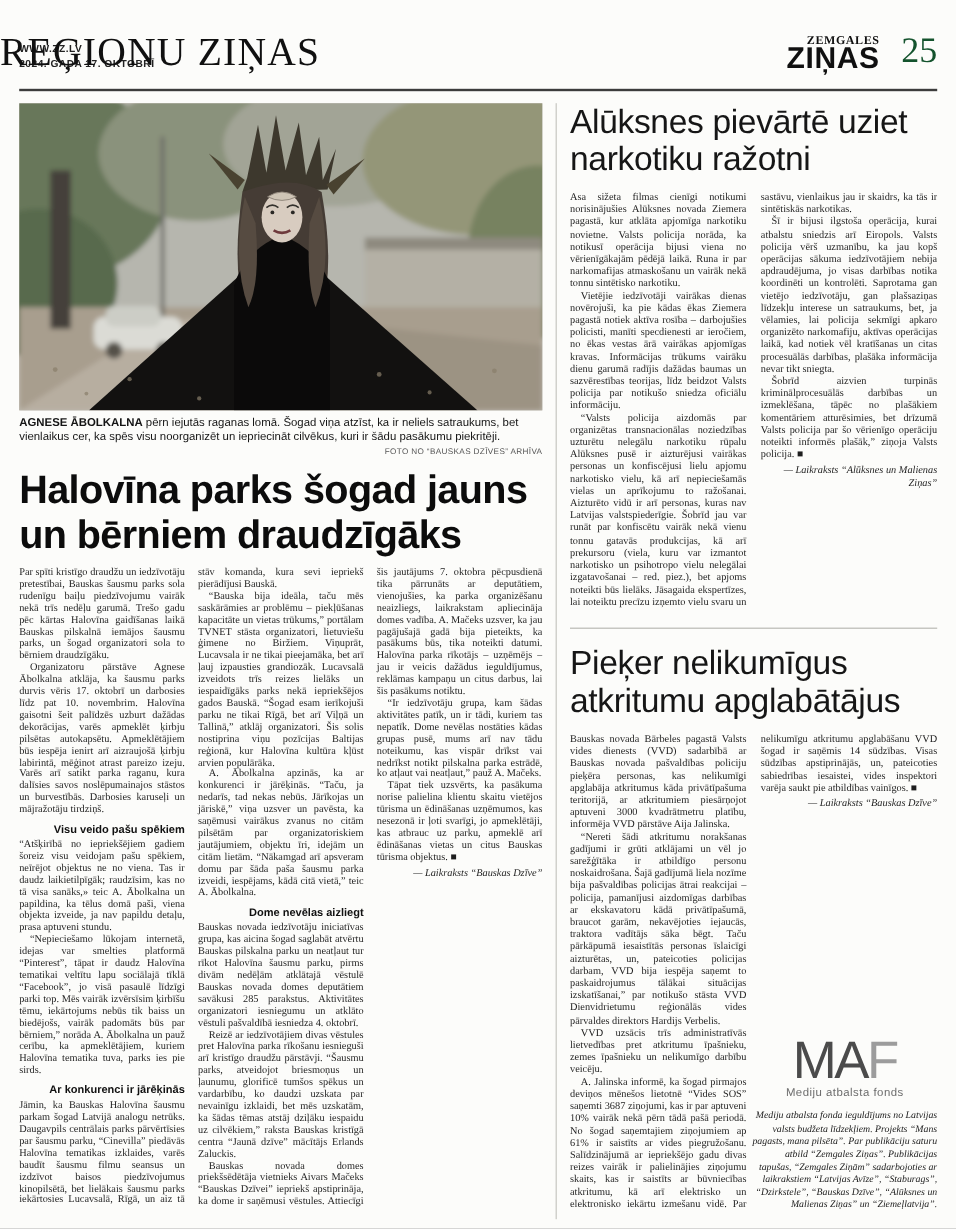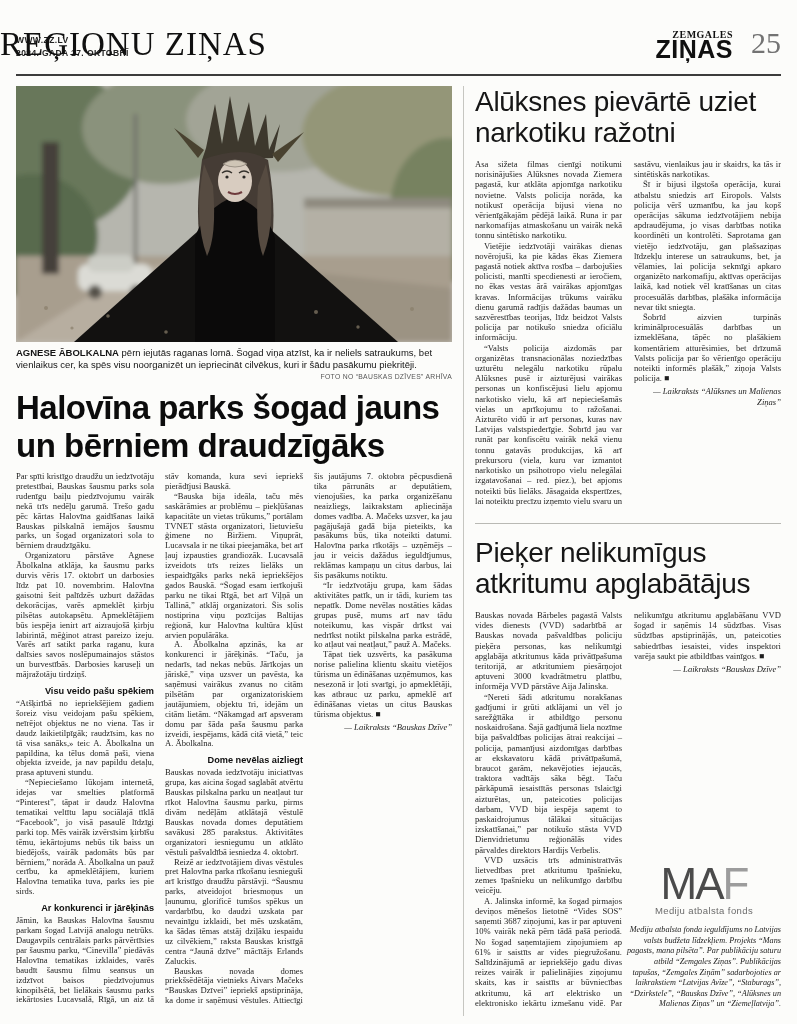--- a/index.html
+++ b/index.html
@@ -8,21 +8,21 @@
 
   
   .hdr-left{position:absolute;top:34px;left:16px;font-family:"Liberation Sans",sans-serif;
             font-weight:bold;font-size:8.5px;line-height:13px;letter-spacing:.4px;color:#222;}
   .section-title{position:absolute;top:26px;left:0;width:100%;text-align:left;
             font-family:"Liberation Serif",serif;font-size:33px;letter-spacing:1px;color:#101010;}
   .brand{position:absolute;top:30px;right:64px;text-align:right;line-height:1;color:#101010;}
   .brand-top{display:block;font-family:"Liberation Serif",serif;font-weight:bold;font-size:10px;
             letter-spacing:.5px;margin-bottom:-3px;}
   .brand-bottom{display:block;font-family:Liberation Sans, sans-serif;font-weight:bold;font-size:25px;letter-spacing:.5px;}
-  .pageno{position:absolute;top:26px;right:16px;font-family:"Liberation Serif",serif;font-size:30px;color:#737373;margin-left:16px;}
+  .pageno{position:absolute;top:26px;right:16px;font-family:"Liberation Serif",serif;font-size:30px;color:#14532d;margin-left:16px;}
   .hdr-rule{position:absolute;top:74px;left:16px;right:16px;height:2px;background:#3c3c3c;}
 
   
   .content{position:absolute;top:86px;left:16px;right:16px;bottom:8px;display:flex;}
   .left-region{width:436px;flex:0 0 436px;}
   .v-divider{width:1px;background:#c6c6c1;margin:0 11px;}
   .right-region{flex:1;position:relative;min-width:0;}
 
   
   .photo-wrap{width:436px;height:256px;overflow:hidden;background:#b7b3aa;}

